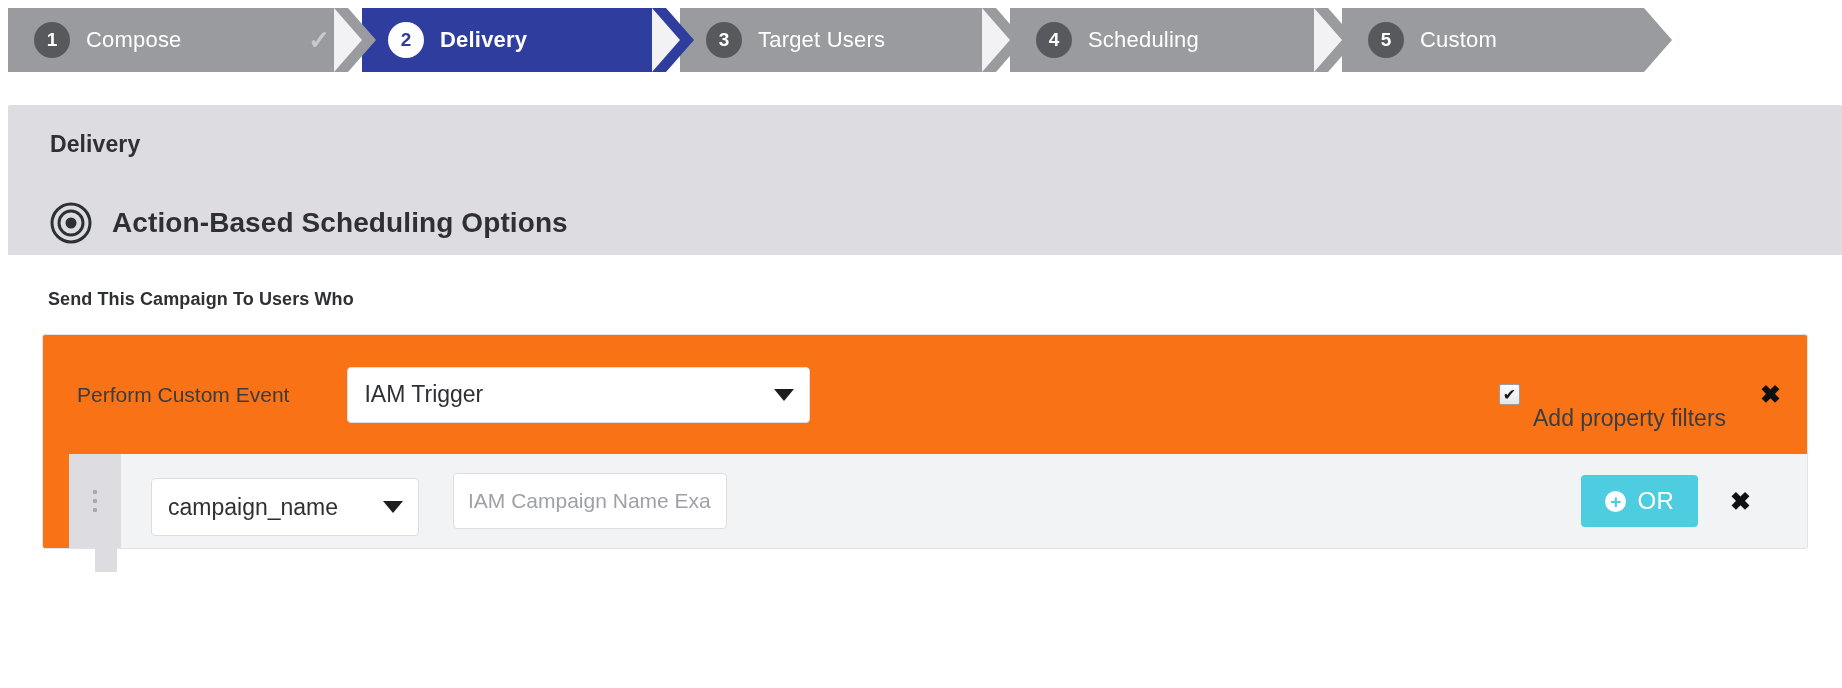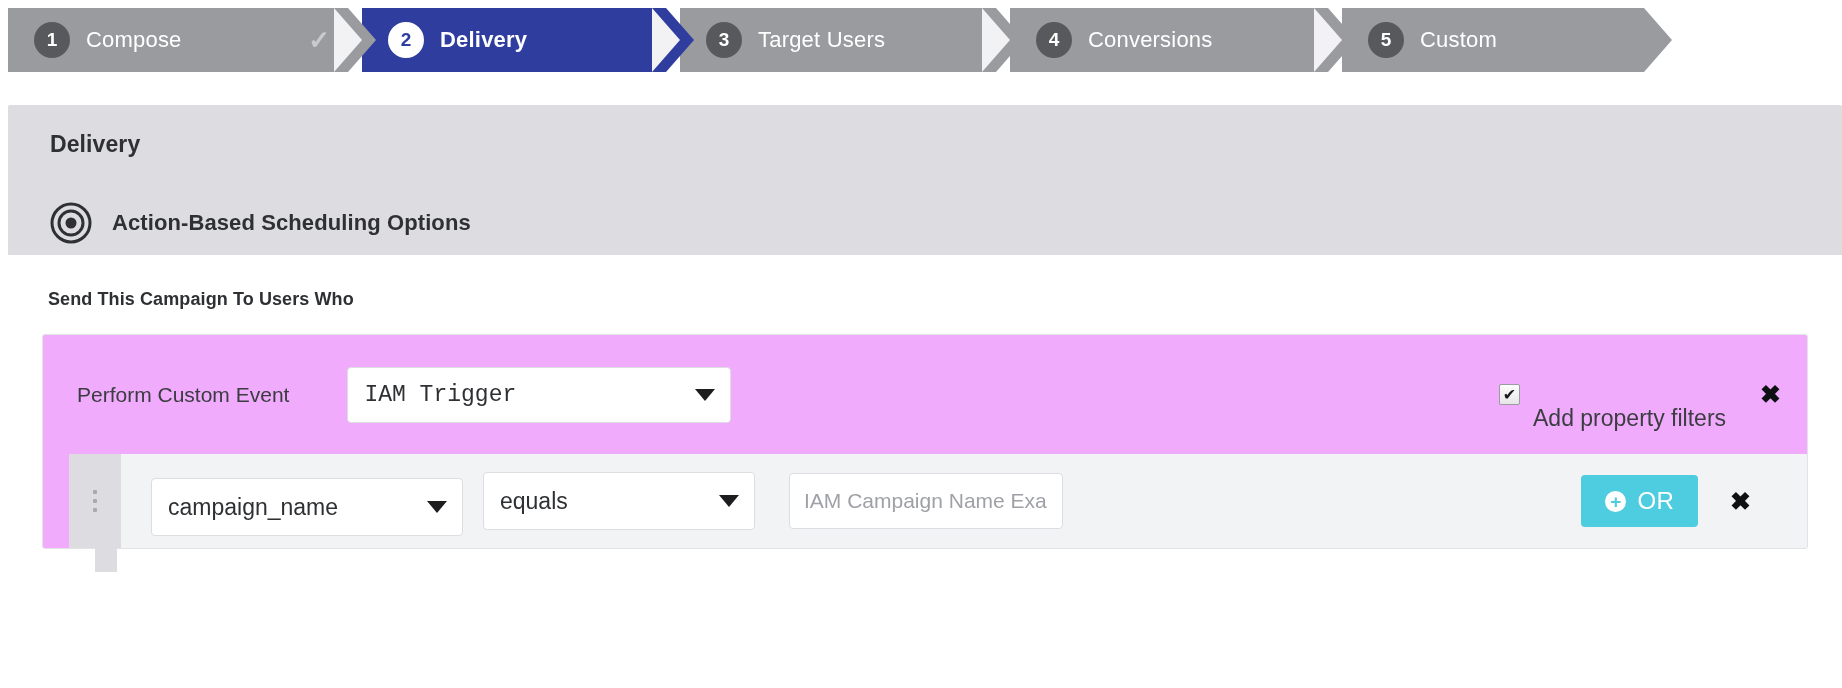--- a/index.html
+++ b/index.html
@@ -136,21 +136,21 @@
     align-items: center;
     gap: 20px;
   }
   .bullseye {
     width: 42px;
     height: 42px;
     flex: 0 0 auto;
     display: block;
   }
   .section-title {
-    font-size: 22px;
+    font-size: 28px;
     font-weight: 700;
     color: #2e3033;
     letter-spacing: 0.1px;
     text-align: right;
   }
 
   
   .panel-body {
     background: #ffffff;
     padding: 34px 34px 0 34px;
@@ -159,21 +159,21 @@
     font-size: 18px;
     font-weight: 700;
     color: #2e3033;
     margin: 0 0 24px 6px;
     letter-spacing: 0.1px;
   }
 
   .trigger-card {
     border: 1px solid #e2e3e7;
     border-radius: 3px;
-    background: #f0abfc;
+    background: #f97316;
     padding: 0;
   }
   .trigger-row {
     display: flex;
     align-items: center;
     padding: 22px 26px 22px 34px;
   }
   .trigger-label {
     font-size: 21px;
     color: #3a3c40;
@@ -200,21 +200,21 @@
     position: absolute;
     right: 15px;
     top: 50%;
     transform: translateY(-50%);
     width: 0;
     height: 0;
     border-left: 10px solid transparent;
     border-right: 10px solid transparent;
     border-top: 12px solid #1d1d1f;
   }
-  .select-event { width: 384px; font-family: Liberation Mono, monospace; }
+  .select-event { width: 463px; }
 
   .spacer { flex: 1 1 auto; }
 
   .checkline {
     display: flex;
     align-items: center;
     gap: 13px;
     margin-right: 34px;
   }
   .cbox {
@@ -289,21 +289,21 @@
   }
   .drag-tail {
     position: absolute;
     left: 26px;
     top: 94px;
     width: 22px;
     height: 24px;
     background: #dcdce1;
   }
 
-  .select-field { width: 312px; margin-left: 30px; height: 58px; margin-top: 12px; }
+  .select-field { width: 268px; margin-left: 30px; height: 58px; margin-top: 12px; }
   .select-op { width: 272px; margin-left: 20px; height: 58px; }
 
   .textinput {
     width: 274px;
     height: 56px;
     margin-left: 34px;
     border: 1px solid #dcdde1;
     border-radius: 4px;
     background: #ffffff;
     padding: 0 14px;
@@ -371,21 +371,21 @@
     <span class="step-label">Delivery</span>
   </div>
 
   <div class="step w-step3">
     <span class="step-num">3</span>
     <span class="step-label">Target Users</span>
   </div>
 
   <div class="step w-step4">
     <span class="step-num">4</span>
-    <span class="step-label">Conversions</span>
+    <span class="step-label">Scheduling</span>
   </div>
 
   <div class="step w-step5">
     <span class="step-num">5</span>
     <span class="step-label">Custom</span>
   </div>
 
 </div>
 
 <div class="panel">
@@ -437,24 +437,20 @@
                 <i></i>
                 <i></i>
             </span>
           </div>
 
           <div class="select select-field">
             <span>campaign_name</span>
             <span class="caret"></span>
           </div>
 
-          <div class="select select-op">
-            <span>equals</span>
-            <span class="caret"></span>
-          </div>
 
           <input class="textinput" type="text" placeholder="IAM Campaign Name Example" style="">
 
           <button class="or-btn">
             <span class="plus-circle">+</span>
             <span>OR</span>
           </button>
 
           <span class="row-x">✖</span>
 

